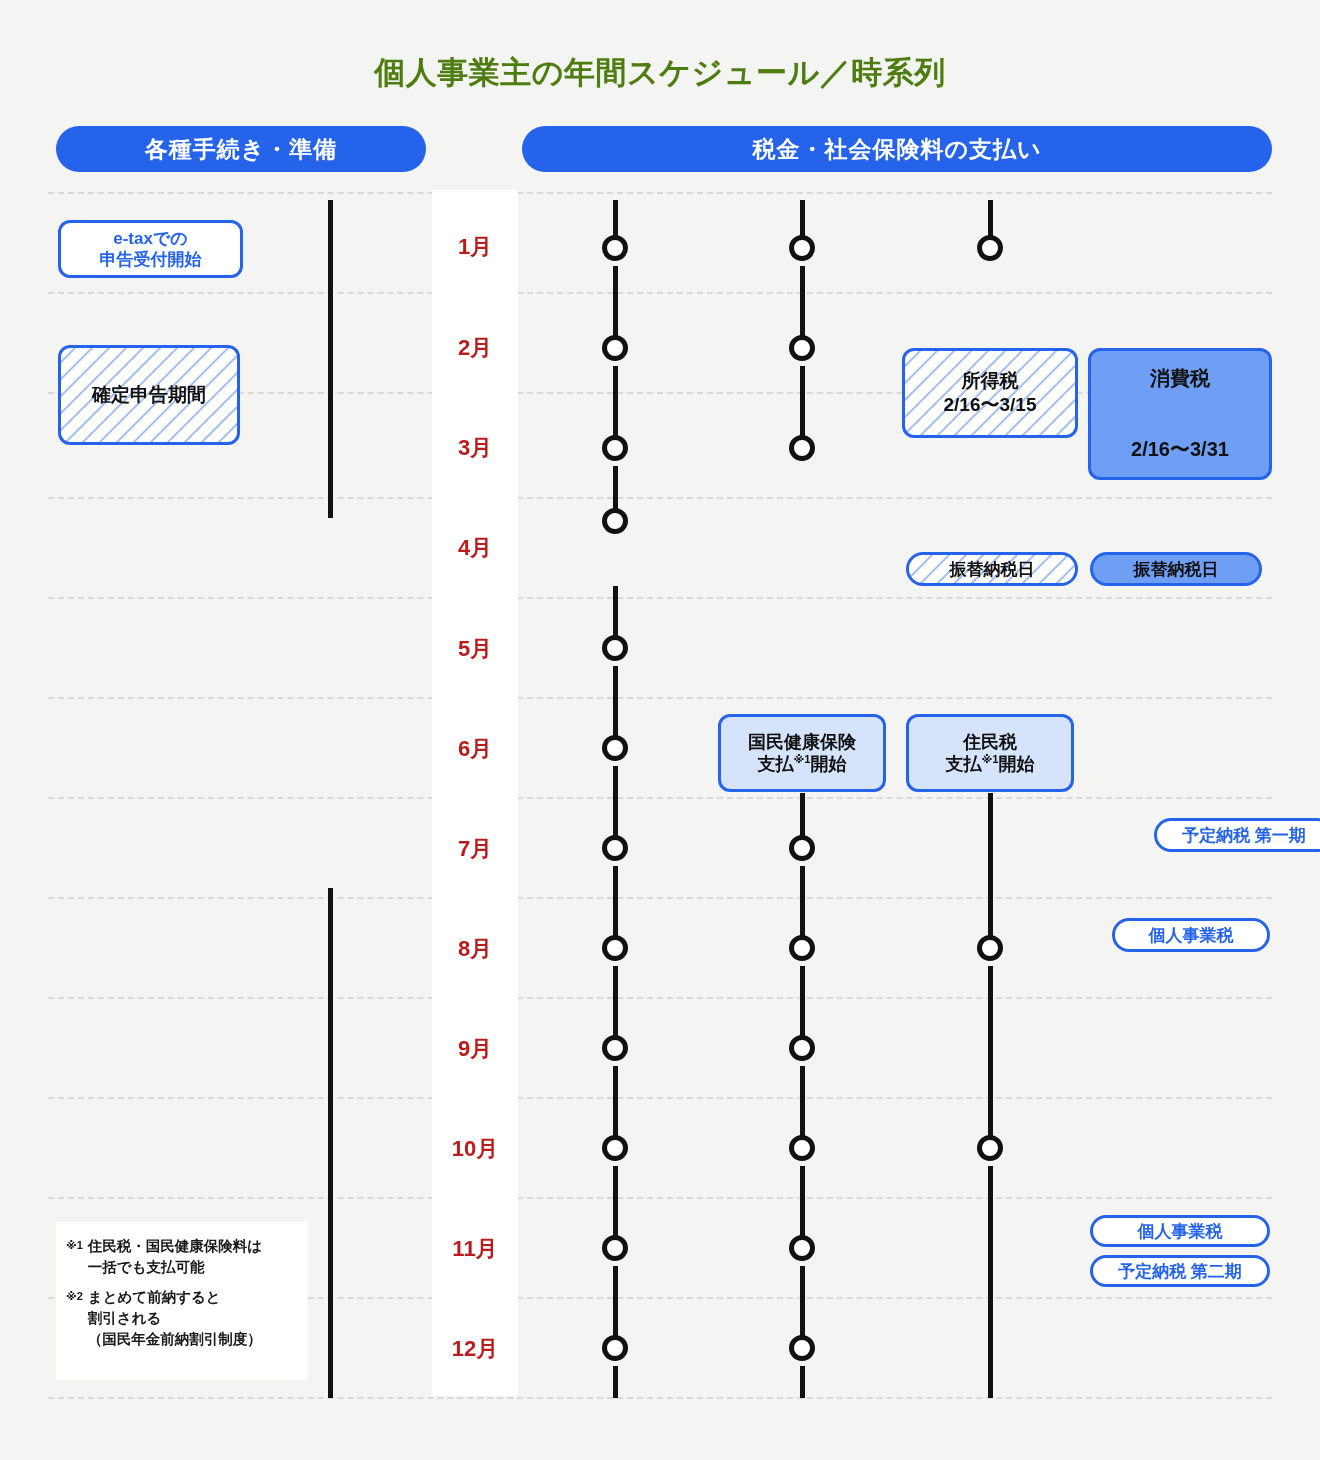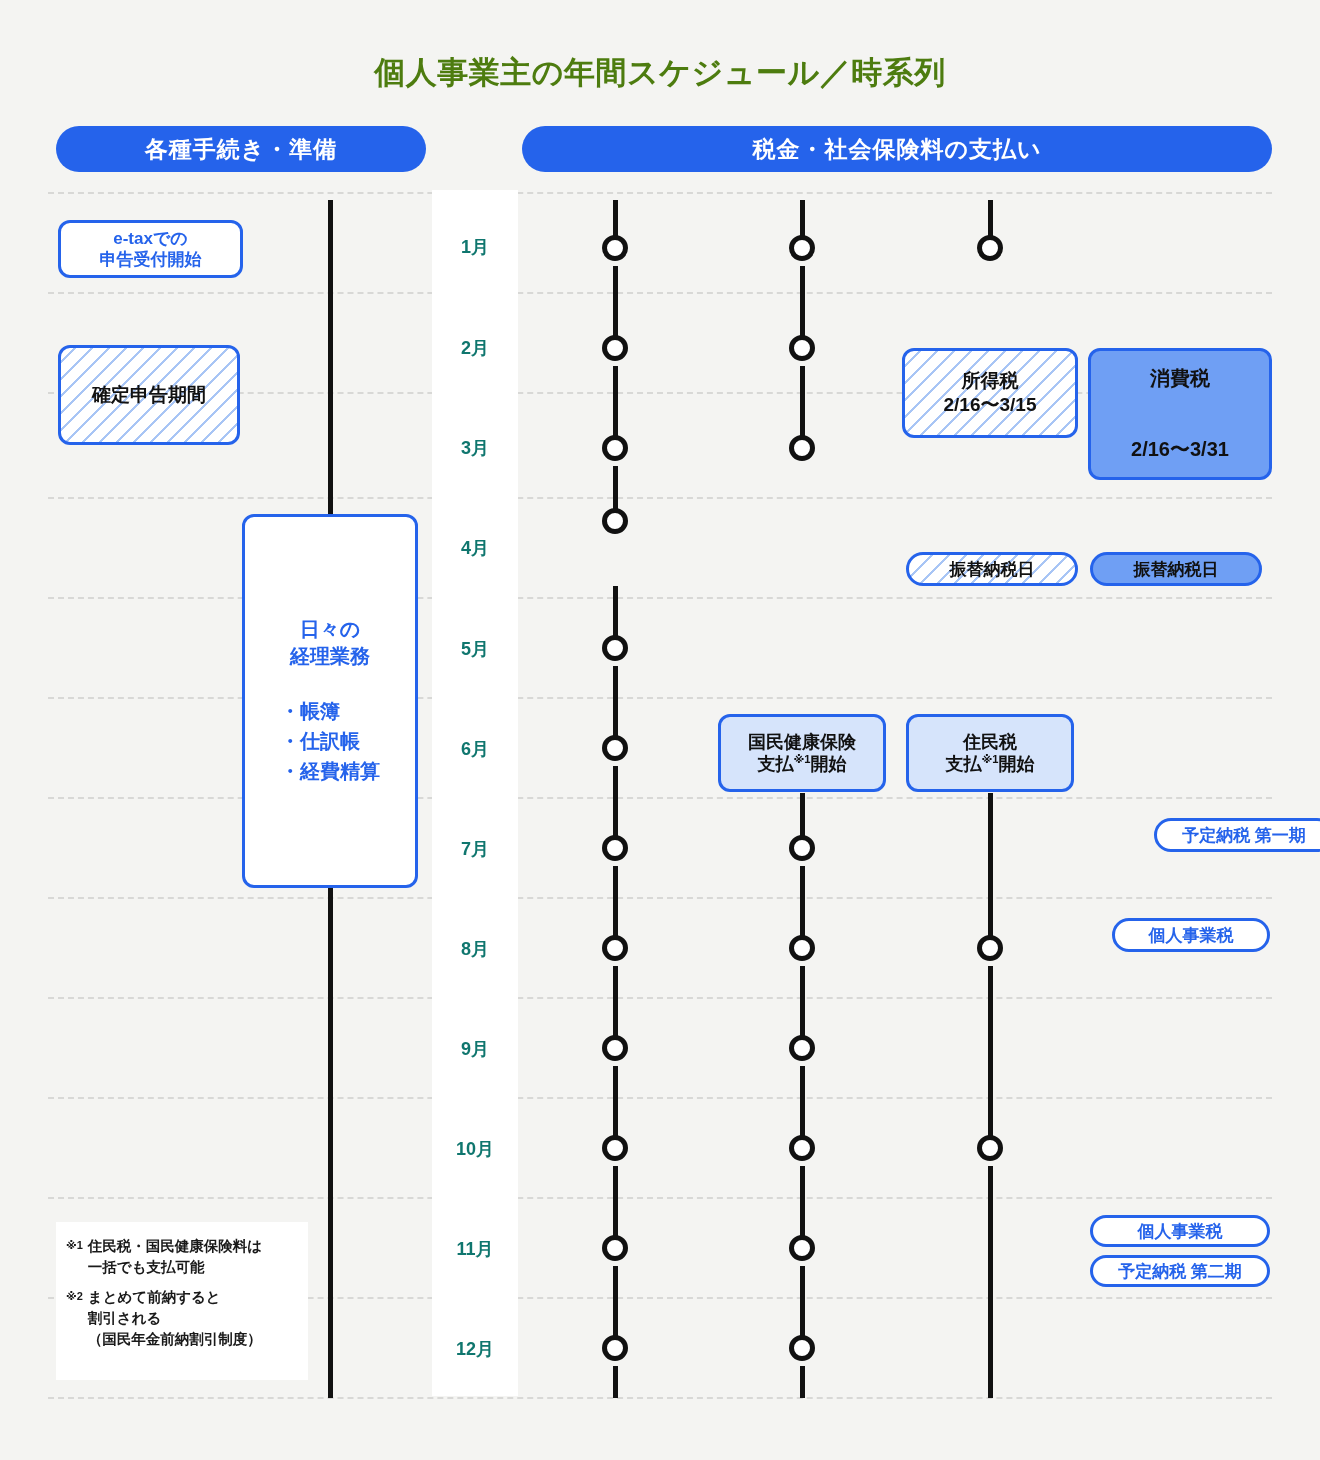--- a/index.html
+++ b/index.html
@@ -75,21 +75,21 @@
     background-color:#ffffff;color:#111111;
     background-image:repeating-linear-gradient(-45deg,
         #a8c5f5 0px,#a8c5f5 2px,
         #ffffff 2px,#ffffff 12px);
   }
 
   
   .month{
     position:absolute;left:432px;width:86px;height:34px;
     display:flex;align-items:center;justify-content:center;
-    color:#0f766e;font-size:18px;font-weight:700;
+    color:#b91c1c;font-size:22px;font-weight:700;
   }
 
   
   .daily-title{font-size:20px;color:#2563eb;font-weight:700;line-height:1.35;}
   .daily-list{margin-top:26px;font-size:20px;color:#2563eb;font-weight:700;
               line-height:1.5;text-align:left;}
 
   
   .footnote{
     position:absolute;left:56px;top:1222px;width:252px;height:158px;
@@ -204,31 +204,20 @@
 
   <div class="box box-white" style="left:58px;top:220px;width:185px;height:58px;font-size:17px;">
     <span>e-taxでの</span>
     <span>申告受付開始</span>
   </div>
 
   <div class="box box-hatch" style="left:58px;top:345px;width:182px;height:100px;font-size:19px;">
     <span>確定申告期間</span>
   </div>
 
-  <div class="box box-white" style="left:242px;top:514px;width:176px;height:374px;justify-content:center;">
-    <div class="daily-title">
-      <div>日々の</div>
-      <div>経理業務</div>
-    </div>
-    <div class="daily-list">
-      <div>・帳簿</div>
-      <div>・仕訳帳</div>
-      <div>・経費精算</div>
-    </div>
-  </div>
 
 
   <div class="box box-hatch" style="left:902px;top:348px;width:176px;height:90px;font-size:19px;">
     <span>所得税</span>
     <span>2/16〜3/15</span>
   </div>
 
   <div class="box box-solid" style="left:1088px;top:348px;width:184px;height:132px;font-size:20px;gap:46px;">
     <span>消費税</span>
     <span>2/16〜3/31</span>

